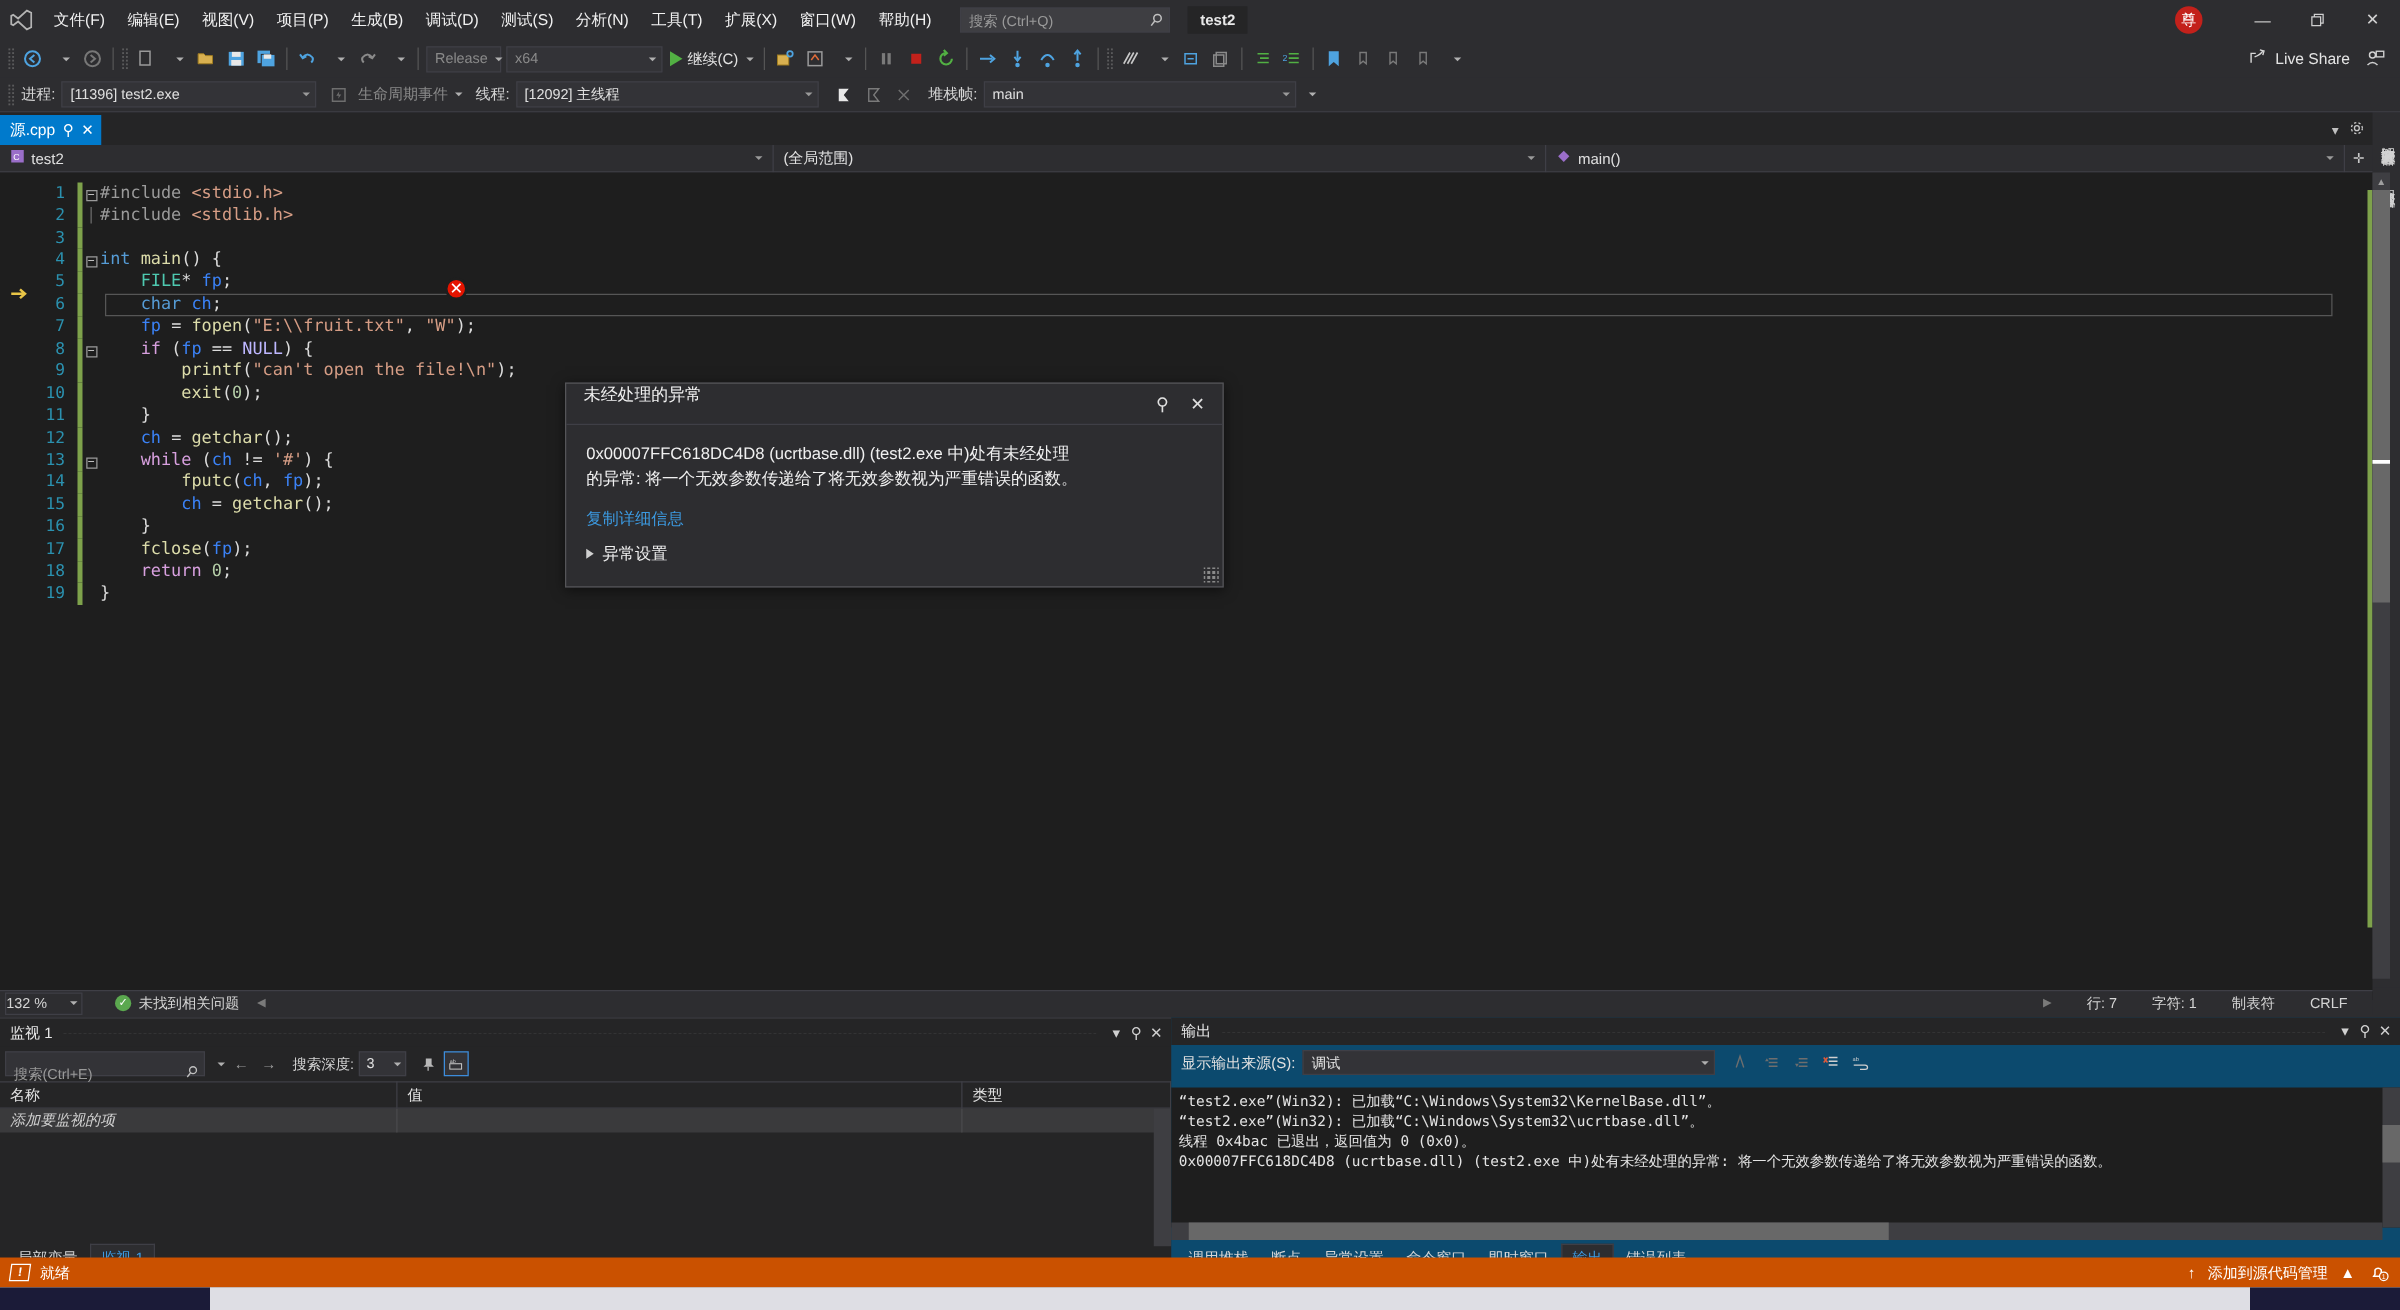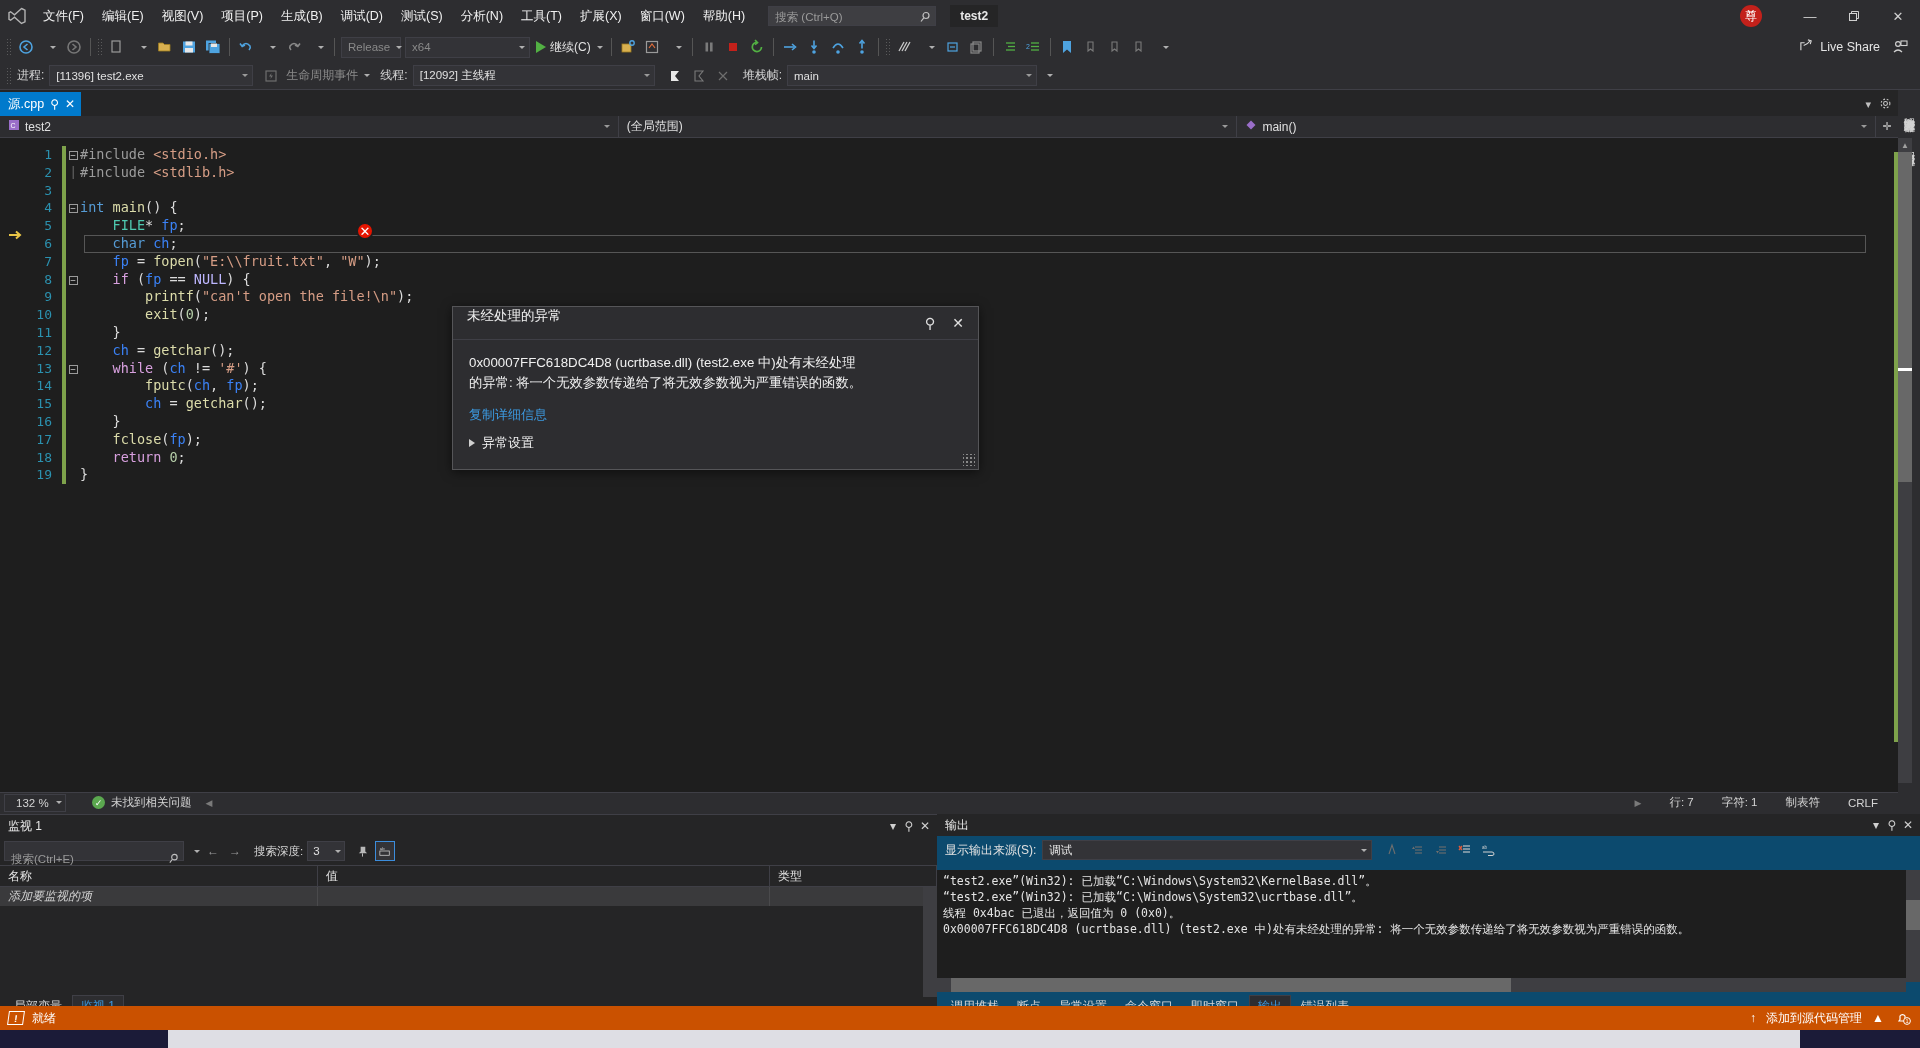--- a/index.html
+++ b/index.html
@@ -202,21 +202,21 @@
     background-size: 4px 4px; background-position: 2px 2px;
   }
 
   
   .edstatus {
     position: absolute; top: 792px; left: 0; width: 1898px; height: 20px;
     background: #2d2d30; display: flex; align-items: center; font-size: 11.5px; color: #d4d4d4;
     border-top: 1px solid #3f3f46;
   }
   .zoomsel { width: 62px; height: 18px; border: 1px solid #3f3f46; background:#2d2d30;
-    display:flex; align-items:center; padding:0 3px 0 11px; margin-left: 4px; }
+    display:flex; align-items:center; padding:0 3px 0 0; margin-left: 4px; }
   .ok-dot { width: 13px; height: 13px; border-radius: 50%; background: #5ba84f; color: #fff;
     font-size: 9px; display:flex; align-items:center; justify-content:center; }
   .es-right { margin-left: auto; display: flex; align-items: center; gap: 28px; padding-right: 20px; }
 
   
   .panel-watch {
     position: absolute; left: 0; top: 814px; width: 937px; height: 204px; background: #252526;
     border-top: 1px solid #3f3f46;
   }
   .panel-output {
@@ -224,21 +224,21 @@
   }
   .p-head {
     height: 22px; display: flex; align-items: center; padding: 0 4px 0 8px;
     font-size: 12px; color: #e8e8e8; background: #252526;
   }
   .p-head .dots { flex:1; height:1px; margin:0 8px;
     background-image: radial-gradient(#4a4a4a 45%, transparent 46%); background-size:4px 4px; }
   .p-head .hb { width: 16px; text-align: center; color: #d0d0d0; font-size: 12px; }
   .p-toolbar { height: 28px; display: flex; align-items: center; padding: 0 4px; gap: 4px; }
   .wsearch {
-    width: 180px; height: 20px; background: #333337; border: 1px solid #3f3f46;
+    width: 160px; height: 20px; background: #333337; border: 1px solid #3f3f46;
     display: flex; align-items: center; padding: 16px 4px 0 6px; font-size: 11.5px; color: #9a9a9a;
   }
   .wsearch .sf { flex: 1; }
   .tiny-btn { width: 18px; height: 20px; display:flex; align-items:center; justify-content:center; color:#9a9a9a; font-size: 12px; }
   .depth-lbl { font-size: 11.5px; color: #d4d4d4; margin-left: 6px; }
   .depth-sel { width: 38px; height: 20px; background:#333337; border:1px solid #3f3f46; color:#e0e0e0;
     font-size:11.5px; display:flex; align-items:center; padding:0 3px 0 5px; }
   .sel-btn { width: 20px; height: 20px; border: 1px solid #3c8ddc; display:flex; align-items:center;
     justify-content:center; color:#d0d0d0; font-size:10px; background:#333337; }
 

